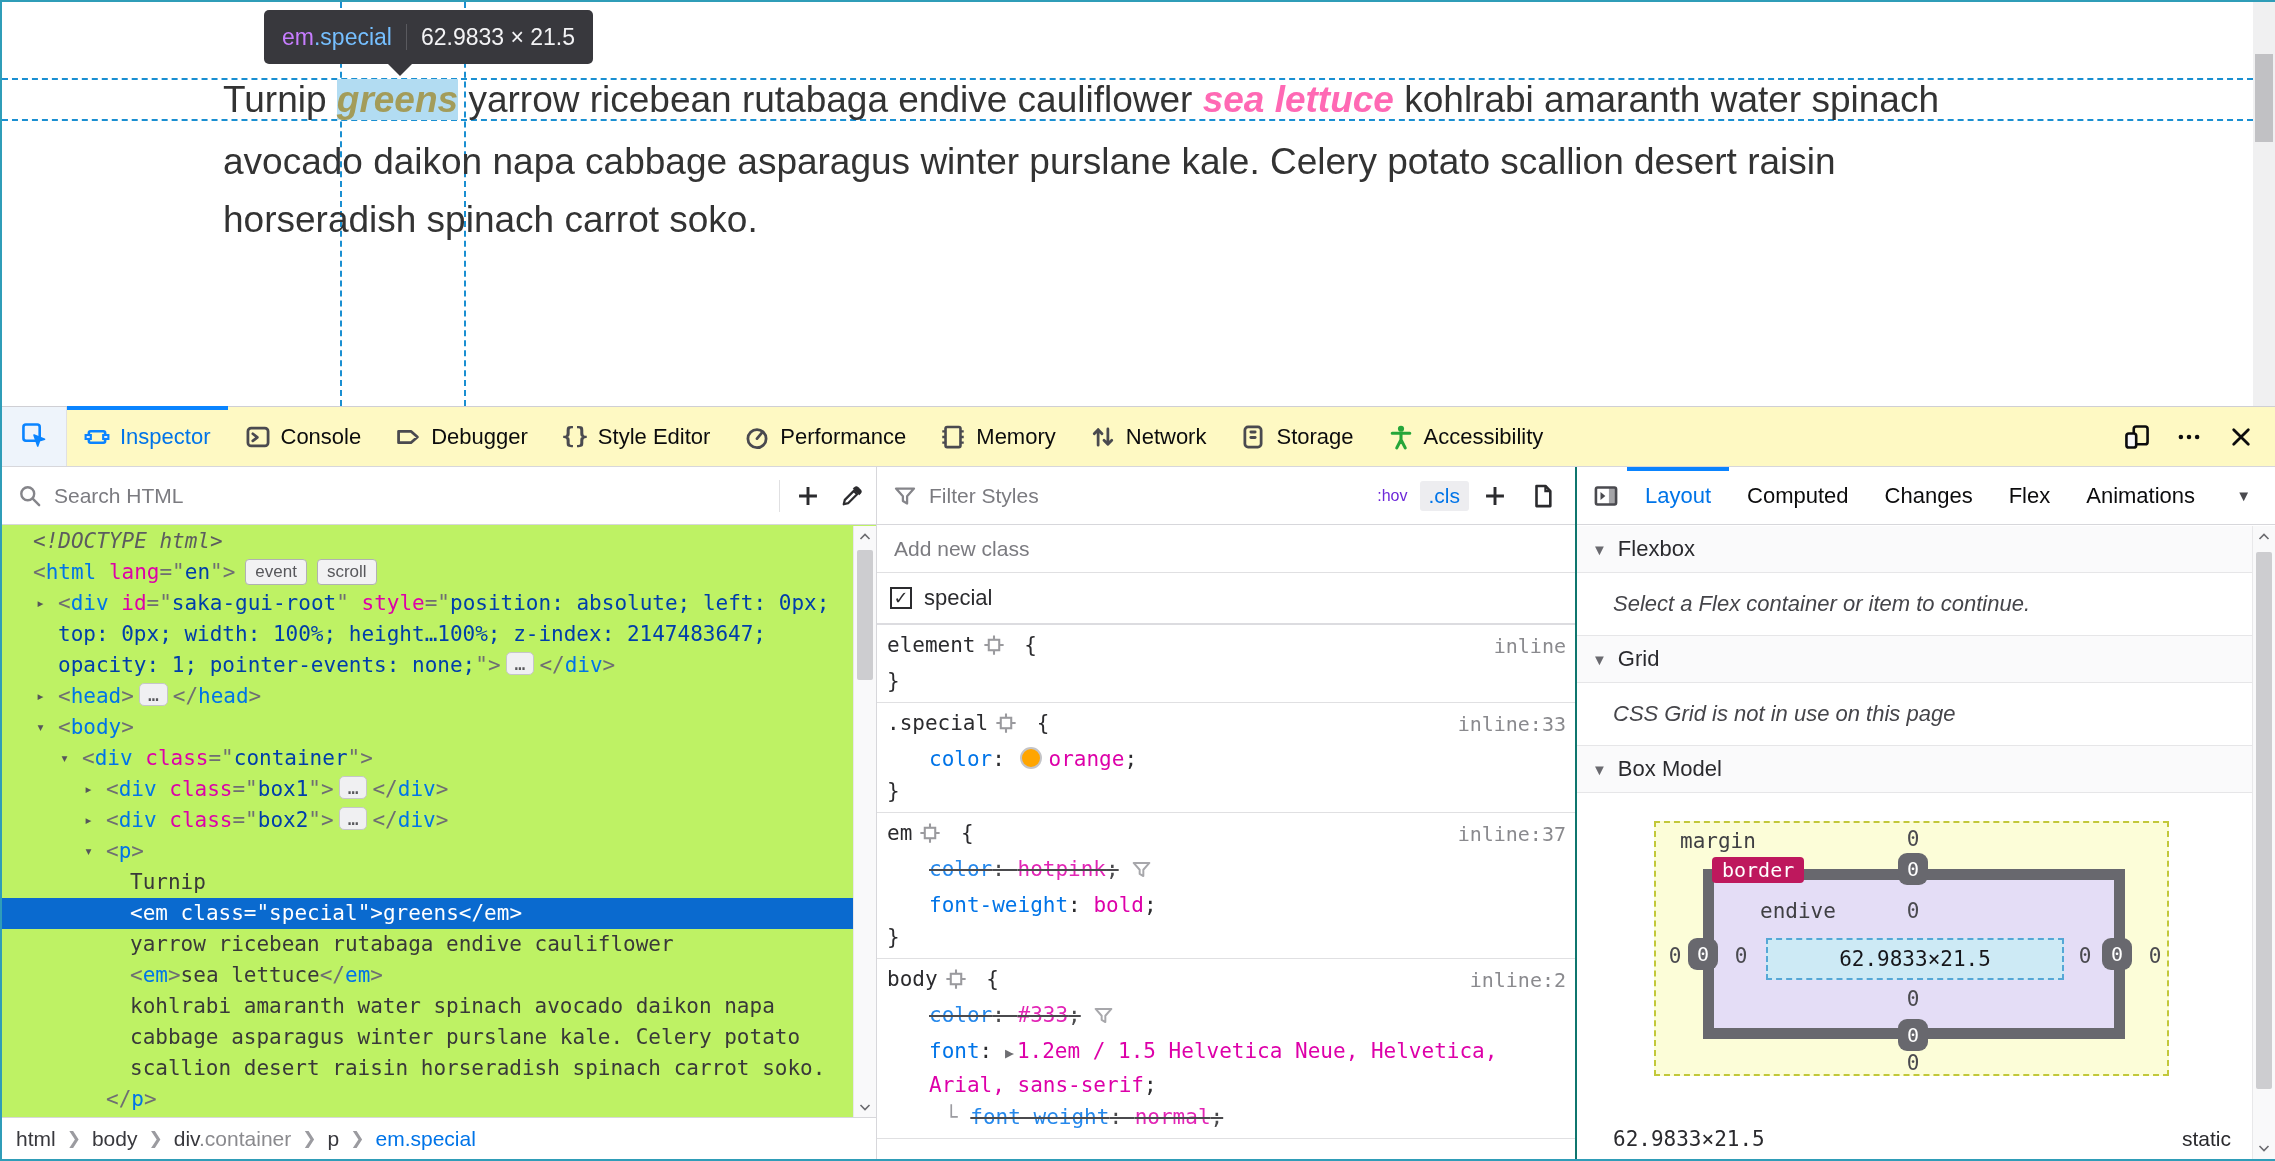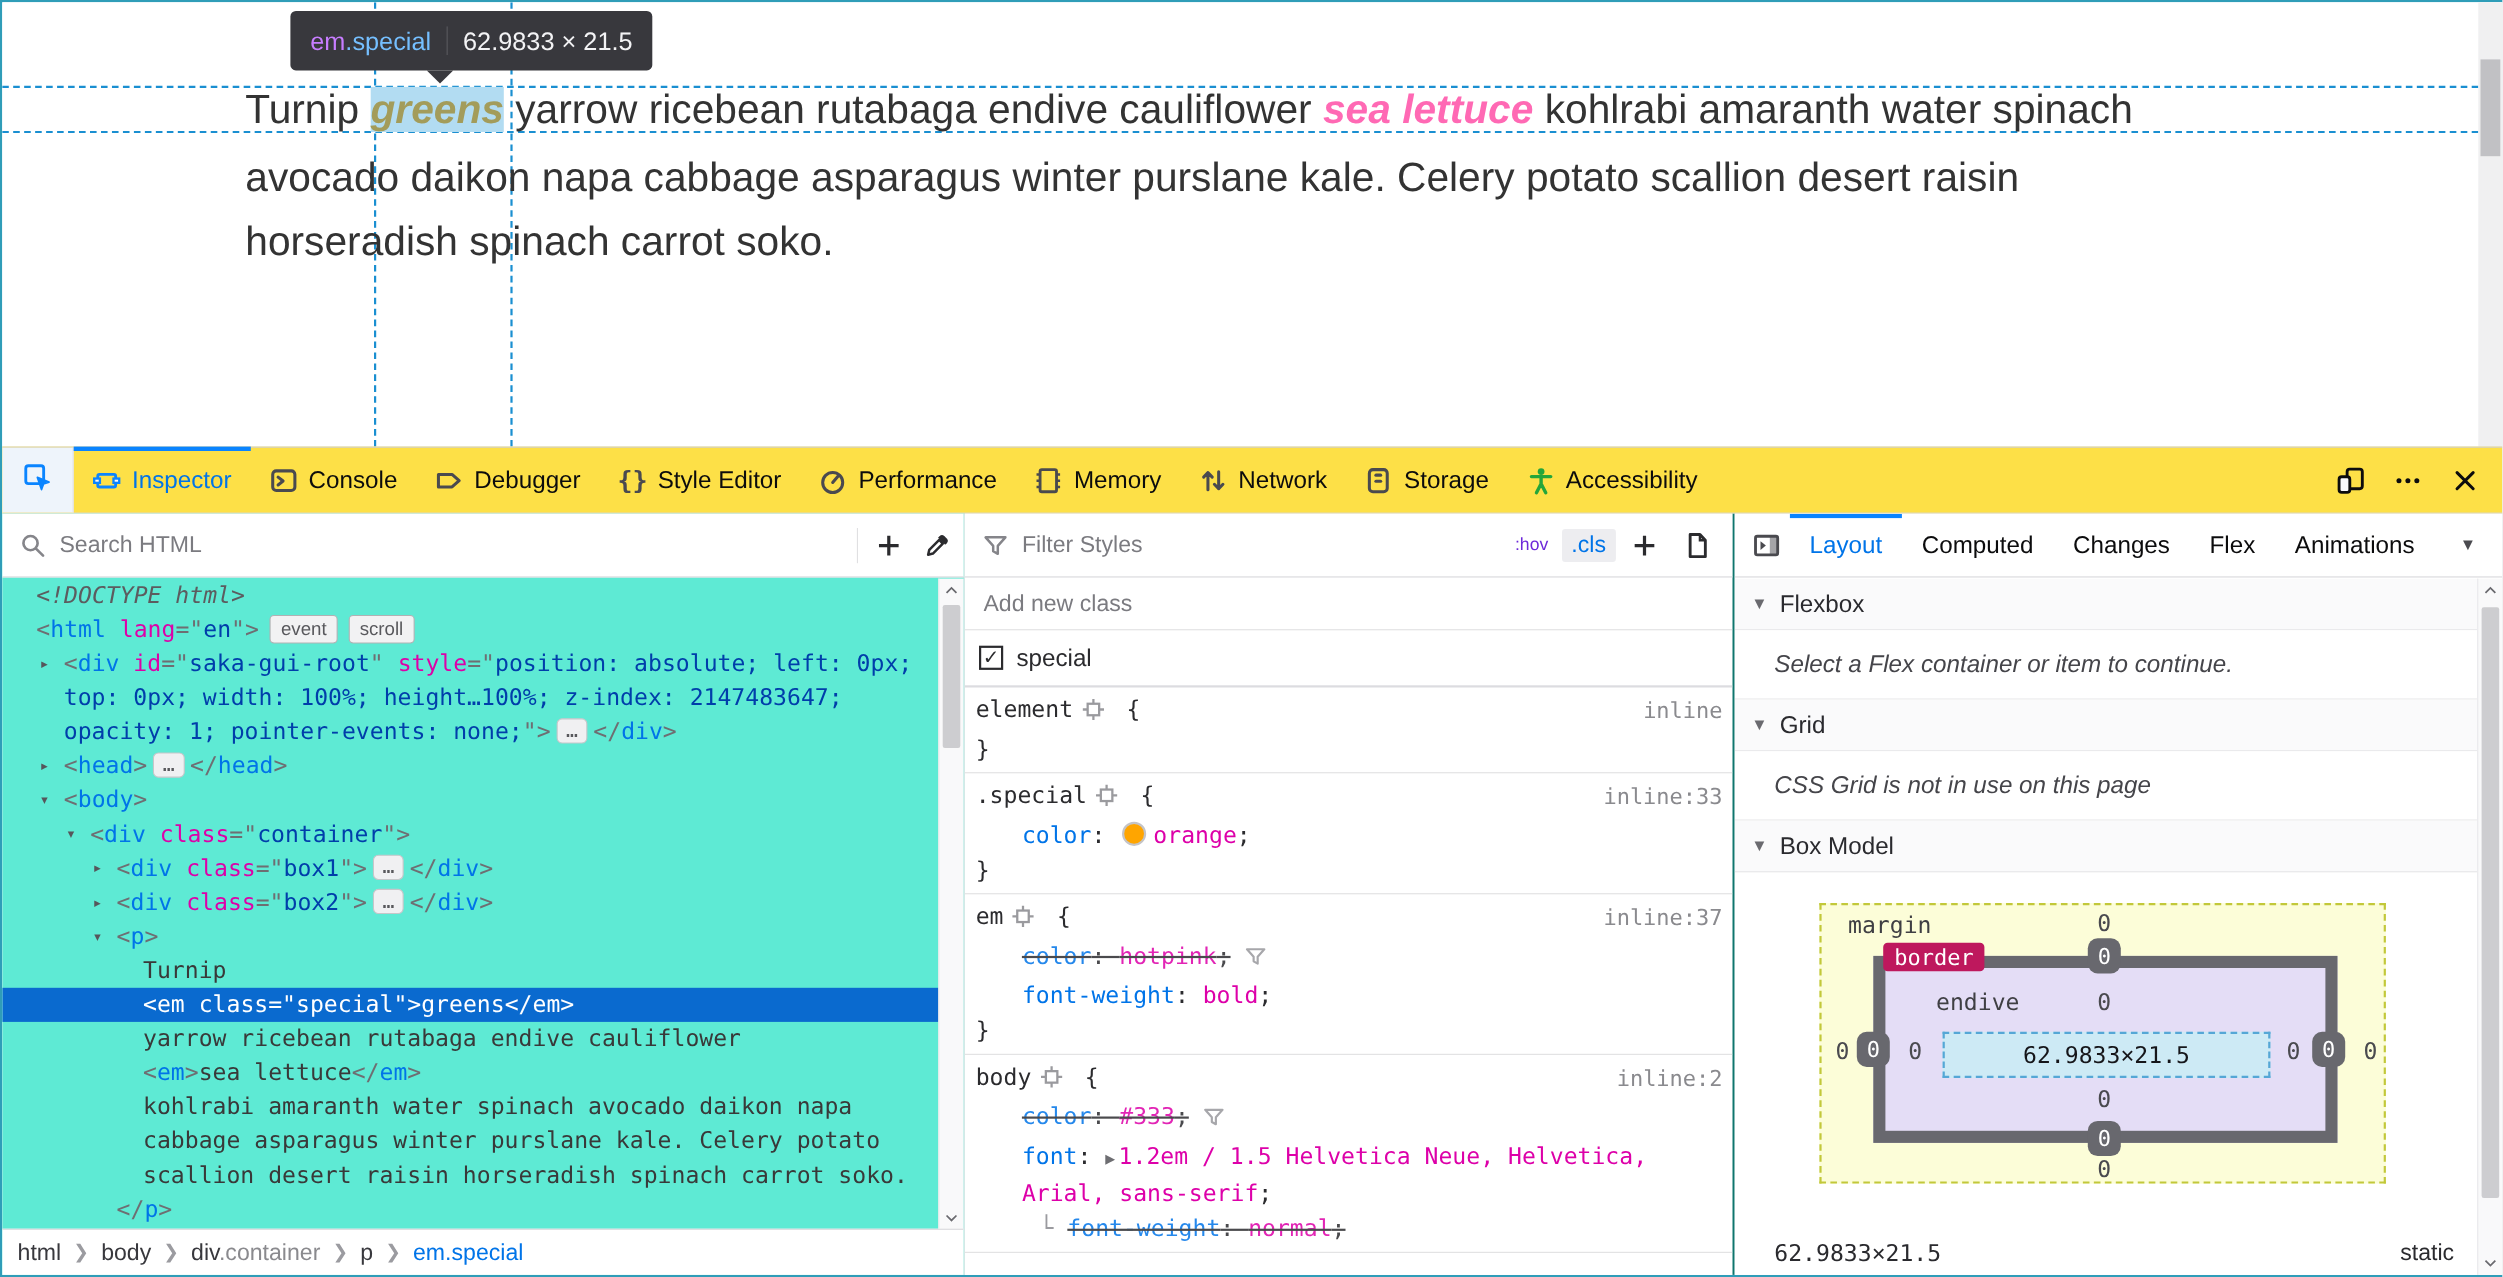--- a/index.html
+++ b/index.html
@@ -18,21 +18,21 @@
   .pline .em{color:#ff69b4;font-style:italic;font-weight:bold;}
   .tooltip{position:absolute;left:262px;top:8px;height:54px;background:#38383d;border-radius:5px;
     display:flex;align-items:center;padding:0 18px;gap:14px;font-size:23px;z-index:5;}
   .tooltip .arrow{position:absolute;left:124px;top:100%;width:0;height:0;border:12px solid transparent;border-top-color:#38383d;}
   .tt-tag{color:#c77dff}.tt-cls{color:#75bfff}
   .tt-sep{width:1px;height:26px;background:#5a5a5f}
   .tt-dims{color:#f3f3f5}
   .page-sb{position:absolute;right:0;top:0;width:22px;height:404px;background:#f0f0f1;}
   .page-sb .thumb{position:absolute;left:2px;right:2px;top:52px;height:88px;background:#c1c1c4;}
   
-  .toolbar{position:absolute;left:0;top:404px;width:2273px;height:61px;background:#fde047;
+  .toolbar{position:absolute;left:0;top:404px;width:2273px;height:61px;background:#fef9c3;
     border-top:1px solid #cfcfd4;border-bottom:1px solid #d7d7db;box-sizing:border-box;
     display:flex;align-items:stretch;}
   .picker-btn{width:64px;display:flex;align-items:center;justify-content:center;color:#0a84ff;
     border-right:1px solid #e0e0e2;background:#eef4fb;}
   .tab{display:flex;align-items:center;gap:10px;padding:0 17px;font-size:22px;color:#0c0c0d;position:relative;cursor:default;}
   .tab .ticon{display:flex;color:#4a4a4f;}
   .tab.active{color:#0074e8;}
   .tab.active .ticon{color:#0a84ff;}
   .tab.active::before{content:"";position:absolute;left:0;top:-1px;right:0;height:4px;background:#0a84ff;}
   .ticon.a11y{color:#25a63a !important;}
@@ -41,21 +41,21 @@
   
   .panel-head{height:58px;border-bottom:1px solid #d7d7db;display:flex;align-items:center;box-sizing:border-box;background:#fff;}
   input.flat{border:none;outline:none;background:transparent;font-family:"Liberation Sans",sans-serif;font-size:21px;color:#38383d;flex:1;min-width:0;}
   input.flat::placeholder{color:#7b7b80;opacity:1;}
   .hicon{color:#85858a;display:flex;margin:0 10px 0 16px;}
   .vsep{width:1px;height:32px;background:#e0e0e2;margin:0 6px;}
   .sb{background:#f9f9fa;border-left:1px solid #e8e8ea;}
   .sb .arr{position:absolute;left:0;right:0;height:22px;color:#6a6a6f;display:flex;align-items:center;justify-content:center;}
   .sb .thumb{position:absolute;left:3px;right:3px;background:#cdcdd0;border-radius:2px;}
   
-  .html-panel{position:absolute;left:0;top:465px;width:875px;bottom:0;border-right:1px solid #d7d7db;box-sizing:border-box;background:#5eead4;}
+  .html-panel{position:absolute;left:0;top:465px;width:875px;bottom:0;border-right:1px solid #d7d7db;box-sizing:border-box;background:#bef264;}
   .tree{position:absolute;top:59px;left:0;right:22px;bottom:41px;overflow:hidden;
     font-family:"DejaVu Sans Mono",monospace;font-size:21px;line-height:31px;color:#393939;}
   .row{position:relative;padding-right:10px;}
   .twisty{position:absolute;top:0;color:#56565b;font-size:15px;}
   .tk-p{color:#6e6e72}.tk-t{color:#0074e8}.tk-a{color:#dd00a9}.tk-v{color:#003eaa}.tk-tx{color:#393939}
   .tk-doc{color:#5c5c5f;font-style:italic}
   .row.sel{background:#0a6acf;}
   .row.sel span{color:#fff !important;}
   .bdg{display:inline-block;margin-left:10px;padding:0 9px;border:1px solid #b1b1b3;border-radius:4px;
     background:#f2f2f3;color:#58585c;font-size:17px;line-height:24px;font-family:"Liberation Sans",sans-serif;vertical-align:2px;}

